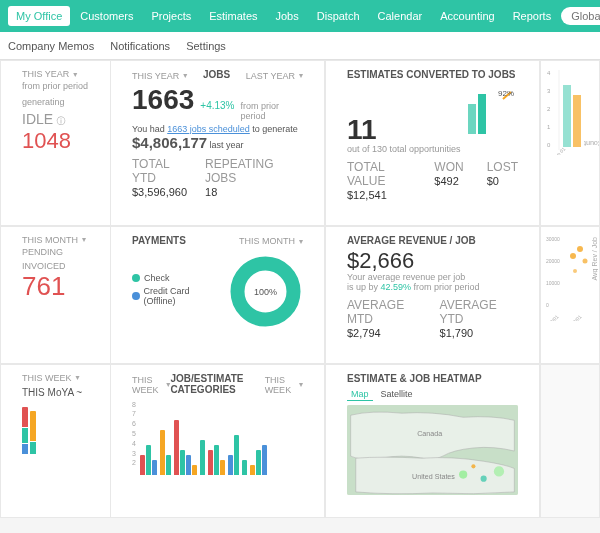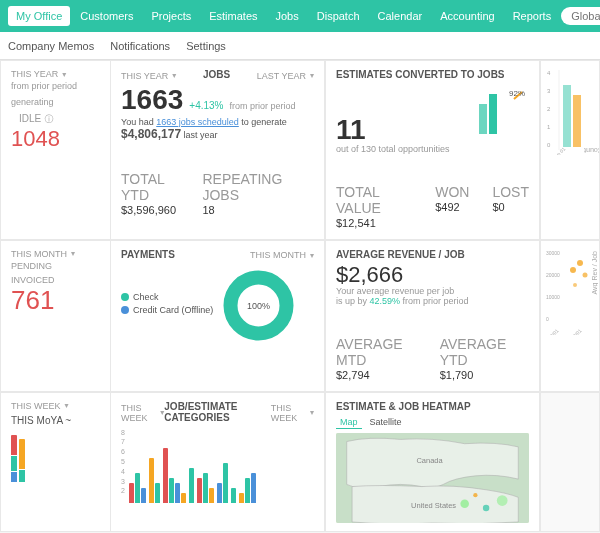--- a/index.html
+++ b/index.html
@@ -61,21 +61,21 @@
       grid-template-rows: auto auto auto auto;
       gap: 0;
       height: calc(533px - 60px);
       overflow: hidden;
     }
 
     
     .card {
       background: white;
       border: 1px solid #e8e8e8;
-      padding: 8px 10px;
+      padding: 8px 21px;
       position: relative;
     }
 
     .card-label {
       font-size: 9px;
       color: #999;
       text-transform: uppercase;
       margin-bottom: 2px;
       display: flex;
       align-items: center;
@@ -99,25 +99,24 @@
     .green-text { color: #2ec4a5; }
     .red-text { color: #e05252; }
     .blue-text { color: #4a90d9; }
 
     .metric-row {
       display: flex;
       gap: 12px;
       margin-top: 4px;
     }
     .metric-block label {
-      font-size: 14px;
+      font-size: 12px;
       color: #999;
       display: block;
       text-transform: uppercase;
-      margin-top: 24px;
     }
     .metric-block span {
       font-size: 11px;
       color: #333;
       font-weight: 500;
     }
 
     
     .card-left-1 {
       grid-column: 1;
@@ -295,21 +294,21 @@
 <div class="dashboard">
 
   <div class="card card-left-1">
     <div class="card-label">
       <span>THIS YEAR</span>
       <span class="dropdown-arrow">▾</span>
     </div>
     <div style="font-size:9px;color:#999;margin-top:2px;">from prior period</div>
     <div style="font-size:9px;color:#999;margin-top:6px;">generating</div>
     <div style="margin-top:4px;">
-      <span style="font-size:10px;color:#999;margin-left:8px;">IDLE</span>
+      <span style="font-size:14px;color:#999;">IDLE</span>
       <span style="font-size:9px;color:#aaa;"> ⓘ</span>
     </div>
     <div class="left-panel-big" style="color:#e05252;">1048</div>
   </div>
 
   <div class="card card-jobs">
     <div style="display:flex;justify-content:space-between;align-items:center;">
       <div class="card-label">
         <span>THIS YEAR</span>
         <span class="dropdown-arrow">▾</span>
@@ -322,21 +321,21 @@
     </div>
     <div style="display:flex;align-items:baseline;gap:6px;margin-top:2px;">
       <div class="big-number">1663</div>
       <span class="green-text" style="font-size:10px;">+4.13%</span>
       <span class="from-period">from prior period</span>
     </div>
     <div style="font-size:9px;color:#555;margin-top:3px;">
       <span>You had</span>
       <span class="jobs-link">1663 jobs scheduled</span>
       <span>to generate</span>
-      <span style="font-size:12px;font-weight:600;">$4,806,177</span>
+      <span style="font-size:15px;font-weight:600;">$4,806,177</span>
       <span>last year</span>
     </div>
     <div class="metric-row" style="margin-top:6px;">
       <div class="metric-block">
         <label>TOTAL YTD</label>
         <span>$3,596,960</span>
       </div>
       <div class="metric-block">
         <label>REPEATING JOBS</label>
         <span class="blue-text">18</span>

